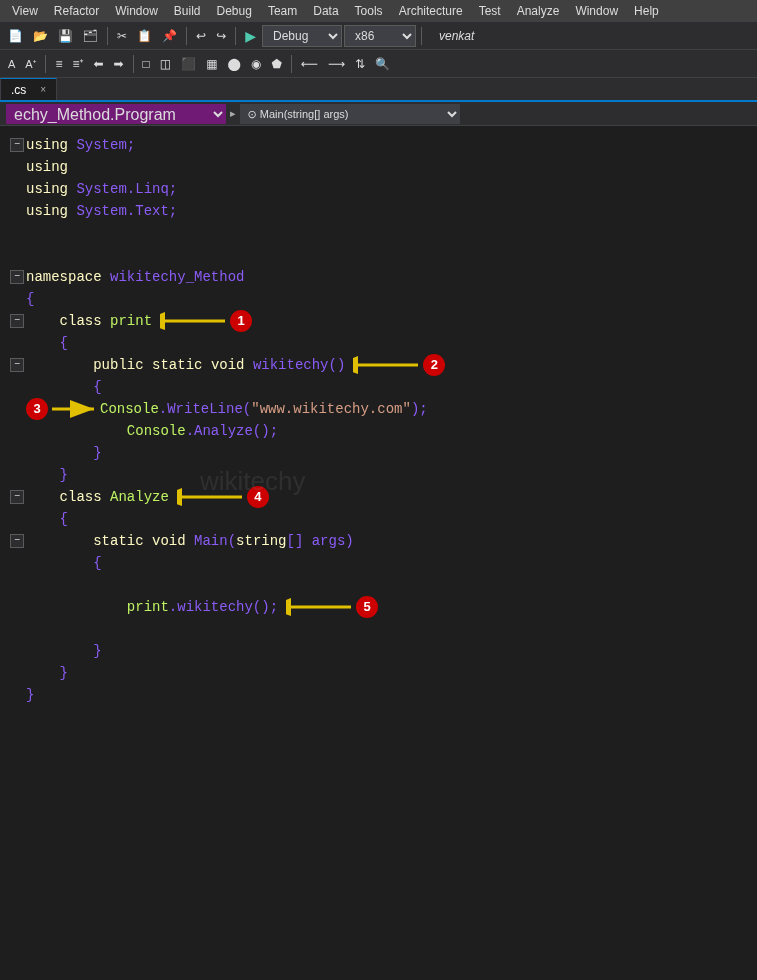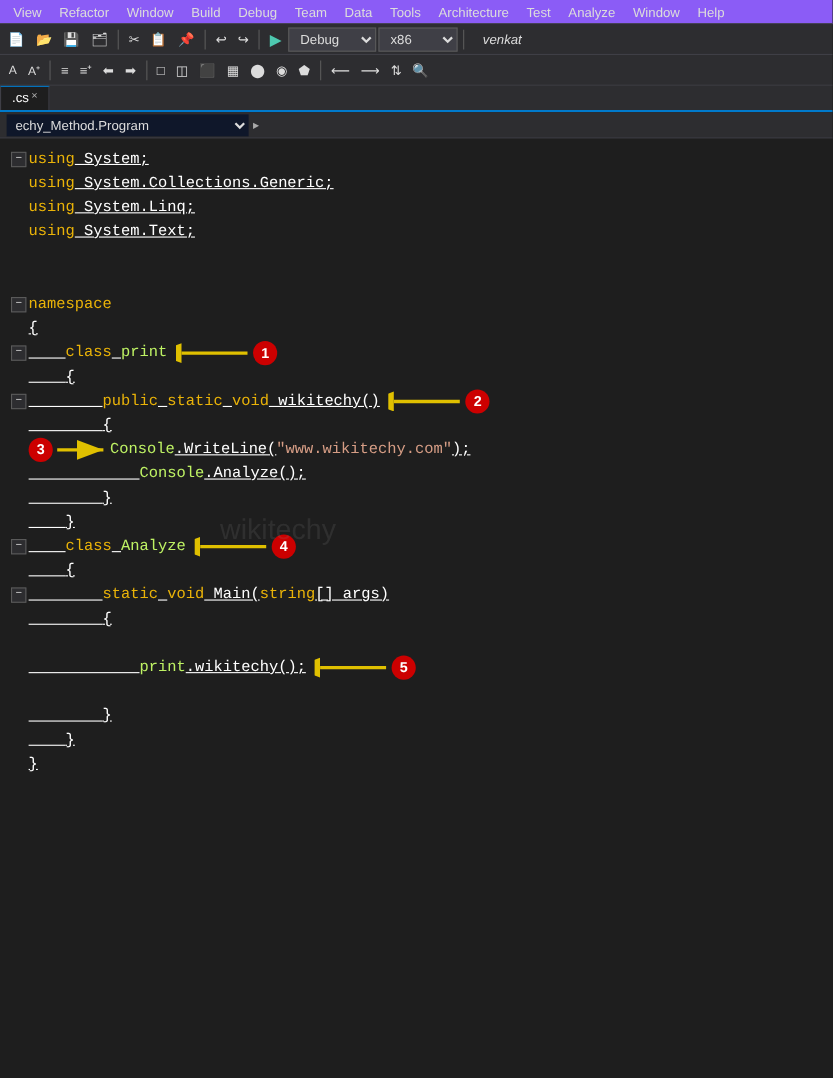--- a/index.html
+++ b/index.html
@@ -6,21 +6,21 @@
     body {
       width: 757px;
       height: 980px;
       background: #1e1e1e;
       font-family: 'Consolas', 'Courier New', monospace;
       overflow: hidden;
     }
 
     
     .menu-bar {
-      background: #8b5cf6;
+      background: #404040;
       height: 22px;
       display: flex;
       align-items: center;
       padding: 0 4px;
       border-bottom: 1px solid #3f3f46;
     }
     .menu-item {
       color: #dcdcdc;
       font-family: 'Segoe UI', Arial, sans-serif;
       font-size: 12px;
@@ -89,22 +89,22 @@
     .tab {
       background: #3e3e42;
       border: 1px solid #3f3f46;
       border-bottom: none;
       color: #dcdcdc;
       font-family: 'Segoe UI', Arial, sans-serif;
       font-size: 12px;
       padding: 3px 10px;
       cursor: pointer;
       display: flex;
-      align-items: flex-start;
-      gap: 2px;
+      align-items: center;
+      gap: 14px;
       height: 22px;
     }
     .tab.active {
       background: #1e1e1e;
       border-top: 1px solid #007acc;
       color: #ffffff;
     }
     .tab-close {
       font-size: 10px;
       color: #aaa;
@@ -166,24 +166,24 @@
       font-size: 10px;
       display: flex;
       align-items: center;
       justify-content: center;
       cursor: pointer;
       flex-shrink: 0;
       margin-right: 2px;
     }
 
     
-    .kw { color: #eab308; } 
+    .kw { color: #fef9c3; } 
     .kw2 { color: #bef264; } 
     .str { color: #d69d85; } 
-    .plain { color: #ffffff; text-decoration: underline; }
+    .plain { color: #8b5cf6; }
     .badge {
       display: inline-flex;
       align-items: center;
       justify-content: center;
       width: 22px;
       height: 22px;
       border-radius: 50%;
       background: #cc0000;
       color: white;
       font-family: 'Segoe UI', Arial, sans-serif;
@@ -286,58 +286,61 @@
 </div>
 
 <div class="tab-bar">
   <div class="tab active">
     <span>.cs</span>
     <span class="tab-close">×</span>
   </div>
 </div>
 
 <div class="nav-bar">
-  <select style="background:#0f172a;border:none;color:#dcdcdc;font-size:12px;height:20px;width:200px;">
+  <select style="background:#701a75;border:none;color:#dcdcdc;font-size:16px;height:20px;width:200px;">
     <option>echy_Method.Program</option>
   </select>
   <span class="nav-arrow">▸</span>
+  <select style="background:#3f3f46;border:none;color:#dcdcdc;font-size:11px;height:20px;width:200px;">
+    <option>⊙ Main(string[] args)</option>
+  </select>
 </div>
 
 <div class="code-area">
 
   <div class="code-line">
     <div class="collapse-btn">−</div>
     <span class="kw">using</span>
     <span class="plain">&nbsp;System;</span>
   </div>
 
   <div class="code-line">
     <span style="width:16px;display:inline-block"></span>
     <span class="kw">using</span>
-    <span class="plain">&nbsp;System.Collections.Generic;</span>
   </div>
 
   <div class="code-line">
     <span style="width:16px;display:inline-block"></span>
     <span class="kw">using</span>
     <span class="plain">&nbsp;System.Linq;</span>
   </div>
 
   <div class="code-line">
     <span style="width:16px;display:inline-block"></span>
     <span class="kw">using</span>
     <span class="plain">&nbsp;System.Text;</span>
   </div>
 
   <div class="code-line">&nbsp;</div>
   <div class="code-line">&nbsp;</div>
 
   <div class="code-line">
     <div class="collapse-btn">−</div>
     <span class="kw">namespace</span>
+    <span class="plain">&nbsp;wikitechy_Method</span>
   </div>
 
   <div class="code-line">
     <span style="width:16px;display:inline-block"></span>
     <span class="plain">{</span>
   </div>
 
   <div class="code-line">
     <div class="collapse-btn">−</div>
     <span class="plain">&nbsp;&nbsp;&nbsp;&nbsp;</span>

